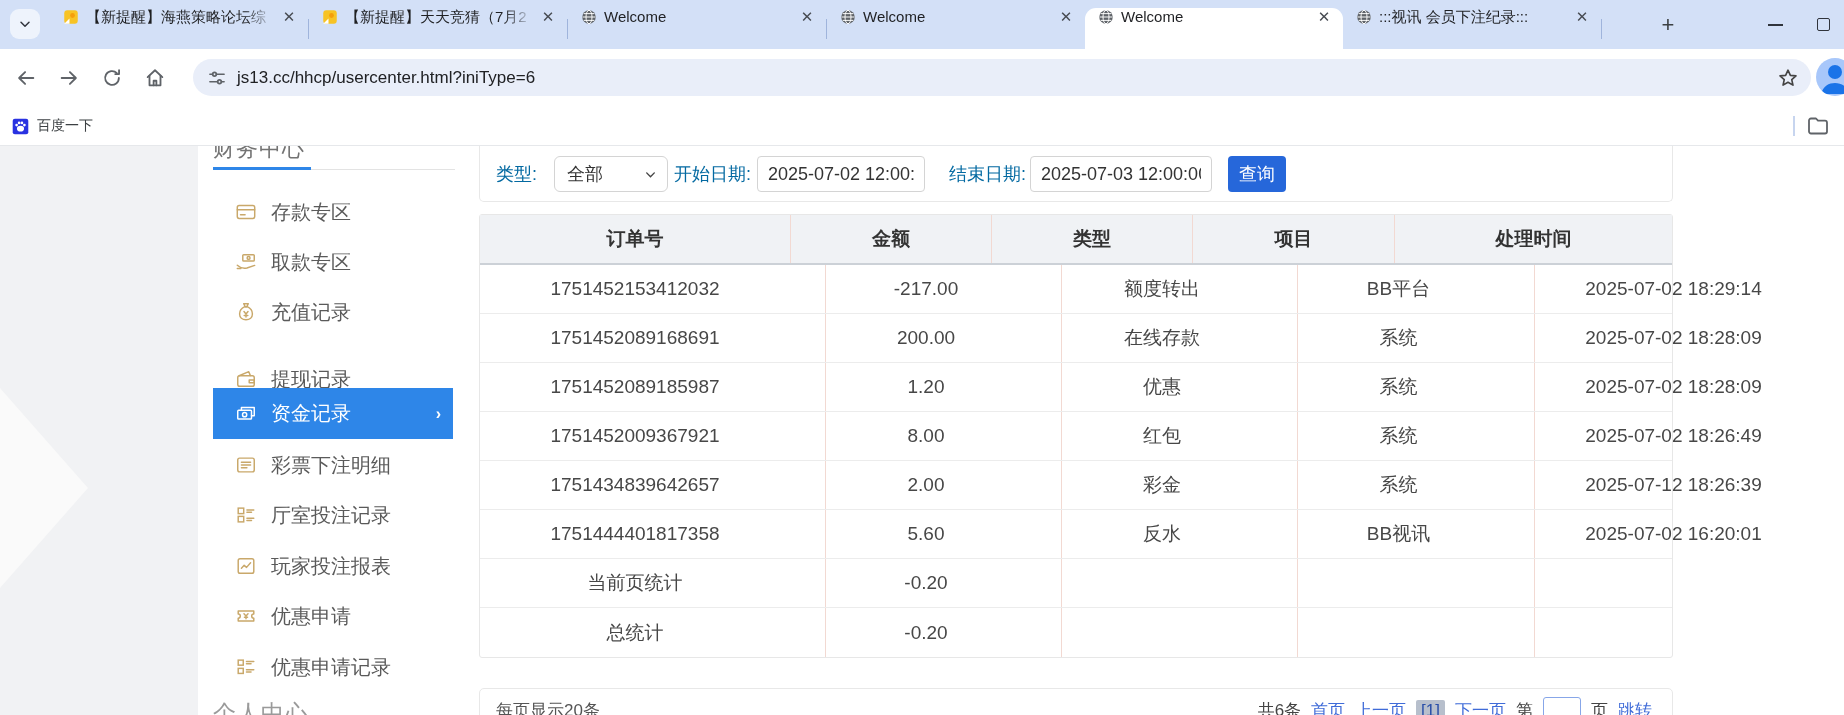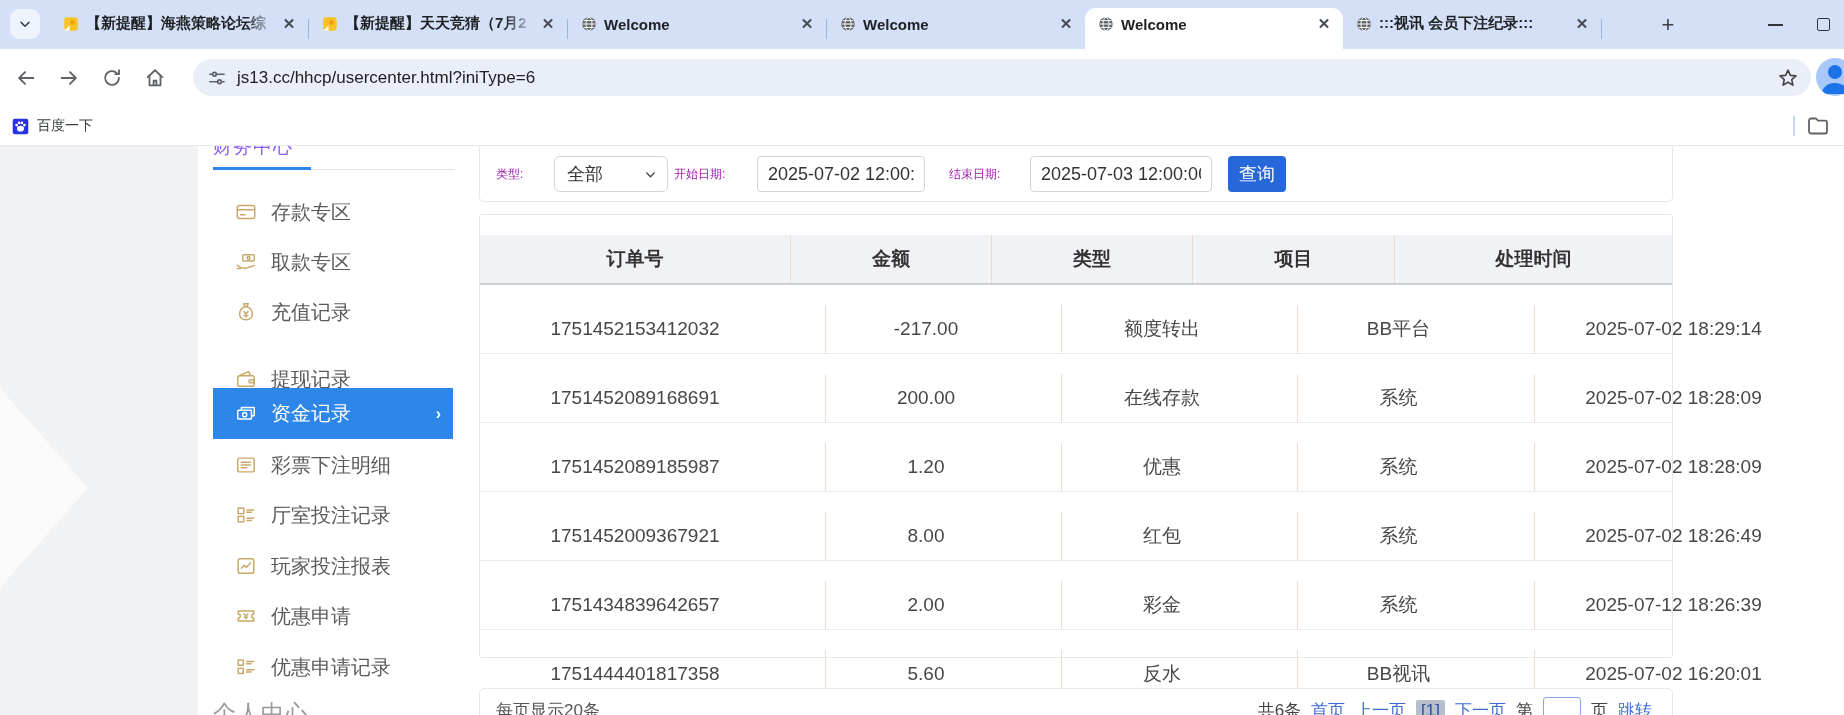--- a/index.html
+++ b/index.html
@@ -3,21 +3,21 @@
 <meta charset="utf-8">
 <style>
   * { margin:0; padding:0; box-sizing:border-box; }
   body { font-family:"Liberation Sans", sans-serif; background:#fff; }
   .screen { position:relative; width:1844px; height:715px; overflow:hidden; background:#fff; }
 
   
   .tabstrip { position:absolute; top:0; left:0; width:1844px; height:49px; background:#d3e0f7; display:flex; align-items:flex-end; }
   .tab-search { position:absolute; left:10px; top:9px; width:30px; height:30px; background:#eef3fc; border-radius:9px; display:flex; align-items:center; justify-content:center; cursor:pointer; }
   .tabs { position:absolute; left:50px; top:8px; height:41px; display:flex; align-items:center; }
-  .tab { width:258px; height:41px; display:flex; align-items:flex-end; padding:0 10px 16px 12px; color:#1f2023; font-size:15px; position:relative;font-weight:bold; }
+  .tab { width:258px; height:41px; display:flex; align-items:flex-start; padding:0 10px 16px 12px; color:#1f2023; font-size:15px; position:relative; }
   .tab.active { background:#ffffff; border-radius:11px 11px 0 0; }
   .tab .title { flex:1; white-space:nowrap; overflow:hidden; margin:0 6px; -webkit-mask-image:linear-gradient(90deg,#000 85%,transparent); mask-image:linear-gradient(90deg,#000 85%,transparent); }
   .tab .close { width:18px; height:18px; display:flex; align-items:center; justify-content:center; color:#474b52; font-size:15px; border-radius:50%; cursor:pointer; }
   .tab-sep { width:1px; height:20px; background:#9fb4dc; }
   .favicon { width:18px; height:18px; flex:0 0 18px; }
   .newtab { position:absolute; left:1655px; top:13px; width:26px; height:26px; color:#3c4043; font-size:22px; line-height:24px; text-align:center; cursor:pointer; }
   .wincontrols { position:absolute; right:0; top:0; height:49px; display:flex; align-items:center; gap:34px; padding-right:14px; }
   .win-min { width:15px; height:2px; background:#30343c; }
   .win-max { width:13px; height:13px; border:1.7px solid #30343c; border-radius:2px; }
 
@@ -34,44 +34,44 @@
   .bm-divider { position:absolute; left:1793px; top:10px; width:2px; height:20px; background:#c7d5ef; }
   .bm-folder { position:absolute; left:1806px; top:8px; color:#5f6368; cursor:pointer; }
 
   
   .page { position:absolute; top:146px; left:0; width:1844px; height:569px; background:#fff; overflow:hidden; }
   .gray-strip { position:absolute; left:0; top:0; width:198px; height:569px; background:#f1f2f4; }
   .watermark-triangle { position:absolute; left:0; top:242px; width:0; height:0; border-top:100px solid transparent; border-bottom:100px solid transparent; border-left:88px solid #fafafa; }
 
   
   .sb-title-clip { position:absolute; left:213px; top:0; width:200px; height:14px; overflow:hidden; }
-  .sb-title-clip .t { position:relative; top:-12px; font-size:19px; color:#8b5cf6; letter-spacing:1px; }
+  .sb-title-clip .t { position:relative; top:-12px; font-size:22px; color:#737373; letter-spacing:1px; }
   .sb-underline-blue { position:absolute; left:213px; top:21px; width:98px; height:3px; background:#2e86e8; }
   .sb-underline-gray { position:absolute; left:311px; top:23px; width:144px; height:1px; background:#e3e3e3; }
   .menu-item { position:absolute; left:213px; width:240px; height:50px; display:flex; align-items:center; color:#5a5a5a; font-size:20px; cursor:pointer; }
   .menu-item .mi-icon { width:22px; height:22px; margin-left:22px; color:#c9a86a; flex:0 0 22px; }
   .menu-item .mi-label { margin-left:14px; }
   .menu-item.active { background:#2e86e8; color:#fff; }
   .menu-item.active .mi-icon { color:#fff; }
   .menu-item .mi-chevron { position:absolute; right:12px; color:#fff; font-size:16px; font-weight:bold; }
   .sb-footer-clip { position:absolute; left:213px; top:552px; width:220px; height:17px; overflow:hidden; }
   .sb-footer-clip .t { font-size:23px; color:#9a9a9a; letter-spacing:1px; }
 
   
   .filter-panel { position:absolute; left:479px; top:0; width:1194px; height:56px; background:#fff; border:1px solid #e8e8e8; border-top:none; border-radius:0 0 5px 5px; }
-  .f-label { position:absolute; top:0; height:56px; display:flex; align-items:center; font-size:12px; color:#a21caf; }
+  .f-label { position:absolute; top:0; height:56px; display:flex; align-items:center; font-size:18px; color:#0369a1; }
   .f-box { position:absolute; top:10px; height:36px; border:1px solid #d4d4d4; border-radius:4px; background:#fff; font-size:18px; color:#333; font-family:"Liberation Sans", sans-serif; }
   .f-select { display:flex; align-items:center; padding-left:12px; cursor:pointer;border-radius:6px; }
   .f-select .chev { position:absolute; right:10px; color:#444; }
   .f-input { padding:0 10px; width:100%; }
   .btn-search { position:absolute; left:748px; top:10px; width:58px; height:36px; background:#2667da; color:#fff; border:none; border-radius:4px; font-size:18px; cursor:pointer; font-family:"Liberation Sans", sans-serif; }
 
   
   .table-panel { position:absolute; left:479px; top:68px; width:1194px; height:444px; background:#fff; border:1px solid #e7e7e7; border-radius:3px; }
-  .tr { display:grid; grid-template-columns:310px 201px 201px 202px 278px;margin-top:20px; }
+  .tr { display:grid; grid-template-columns:310px 201px 201px 202px 278px; }
   .tr.head { height:50px; background:#f0f2f5; border-bottom:2px solid #ccd1d7; }
   .tr.body { height:49px; border-bottom:1px solid #ececec;gap:35px; }
   .tr.body:last-child { border-bottom:none; }
   .td, .th { display:flex; align-items:center; justify-content:center; font-size:19px; color:#474747; border-left:1px solid #f2d9d2; overflow:hidden; }
   .td:first-child, .th:first-child { border-left:none; }
   .th { font-weight:bold; color:#333; }
 
   
   .pagination-panel { position:absolute; left:479px; top:542px; width:1194px; height:60px; background:#fff; border:1px solid #e8e8e8; border-radius:5px 5px 0 0; }
   .pg-left { position:absolute; left:16px; top:10px; font-size:17px; color:#555; }

